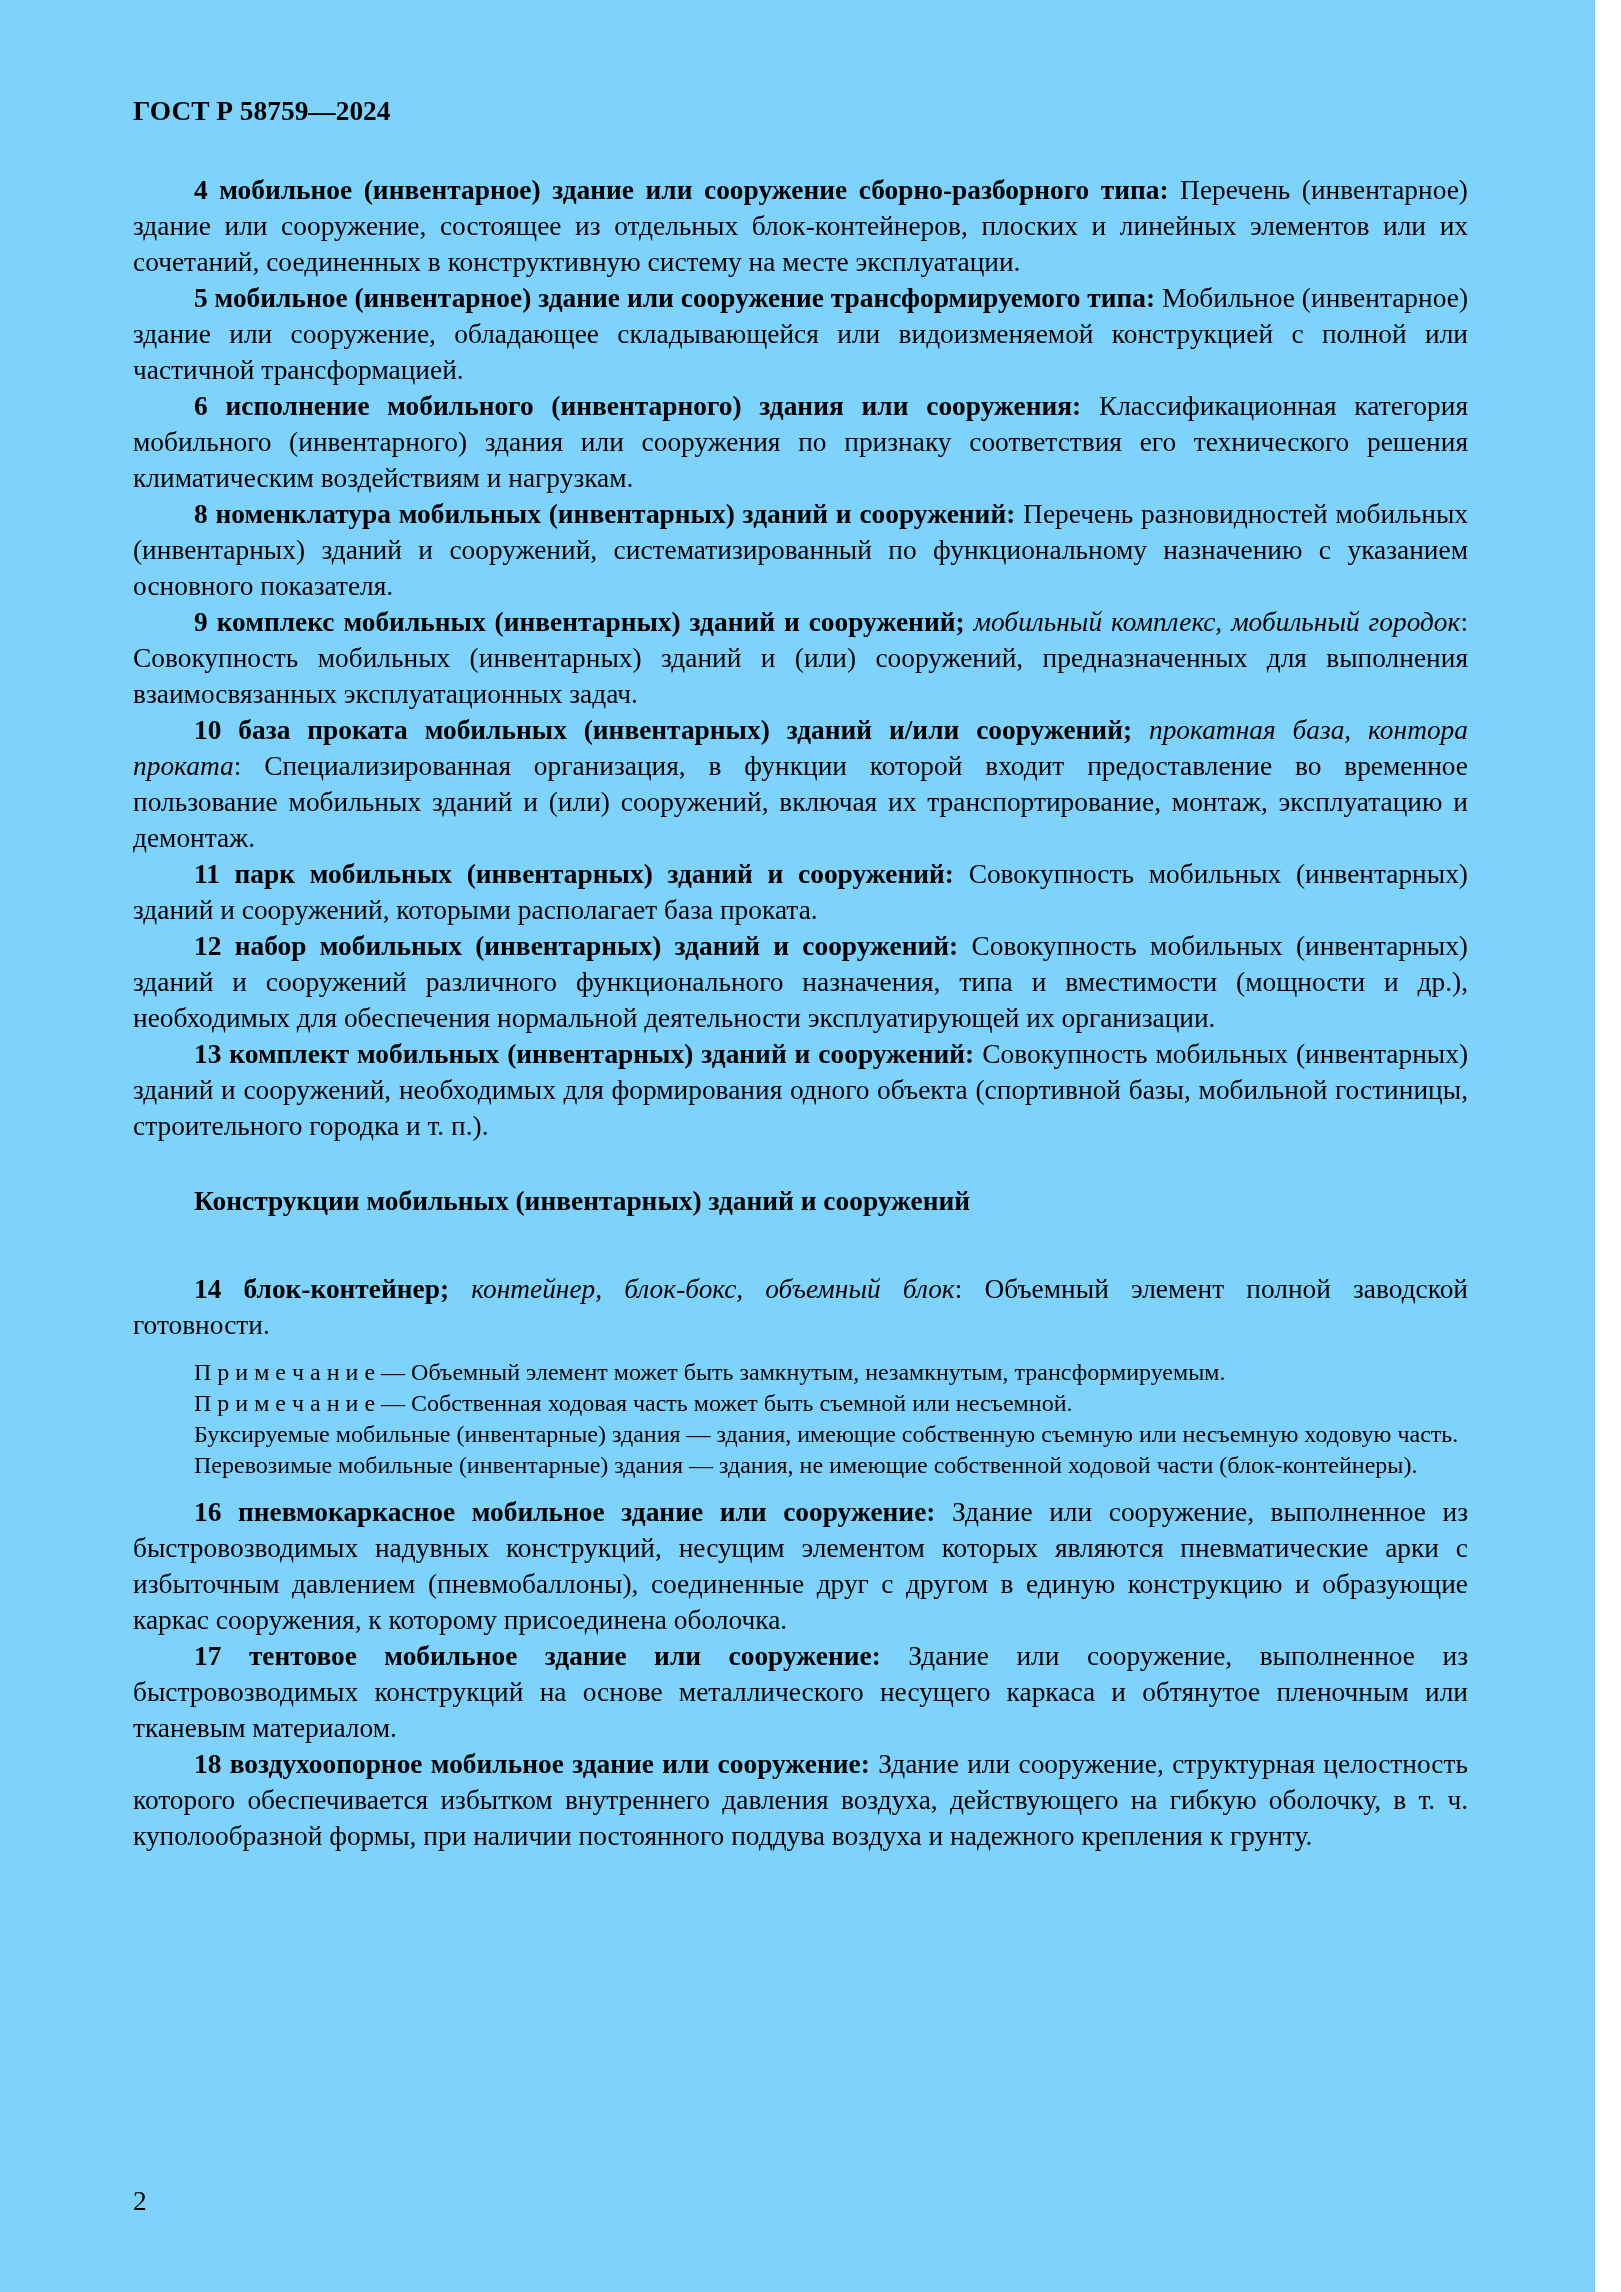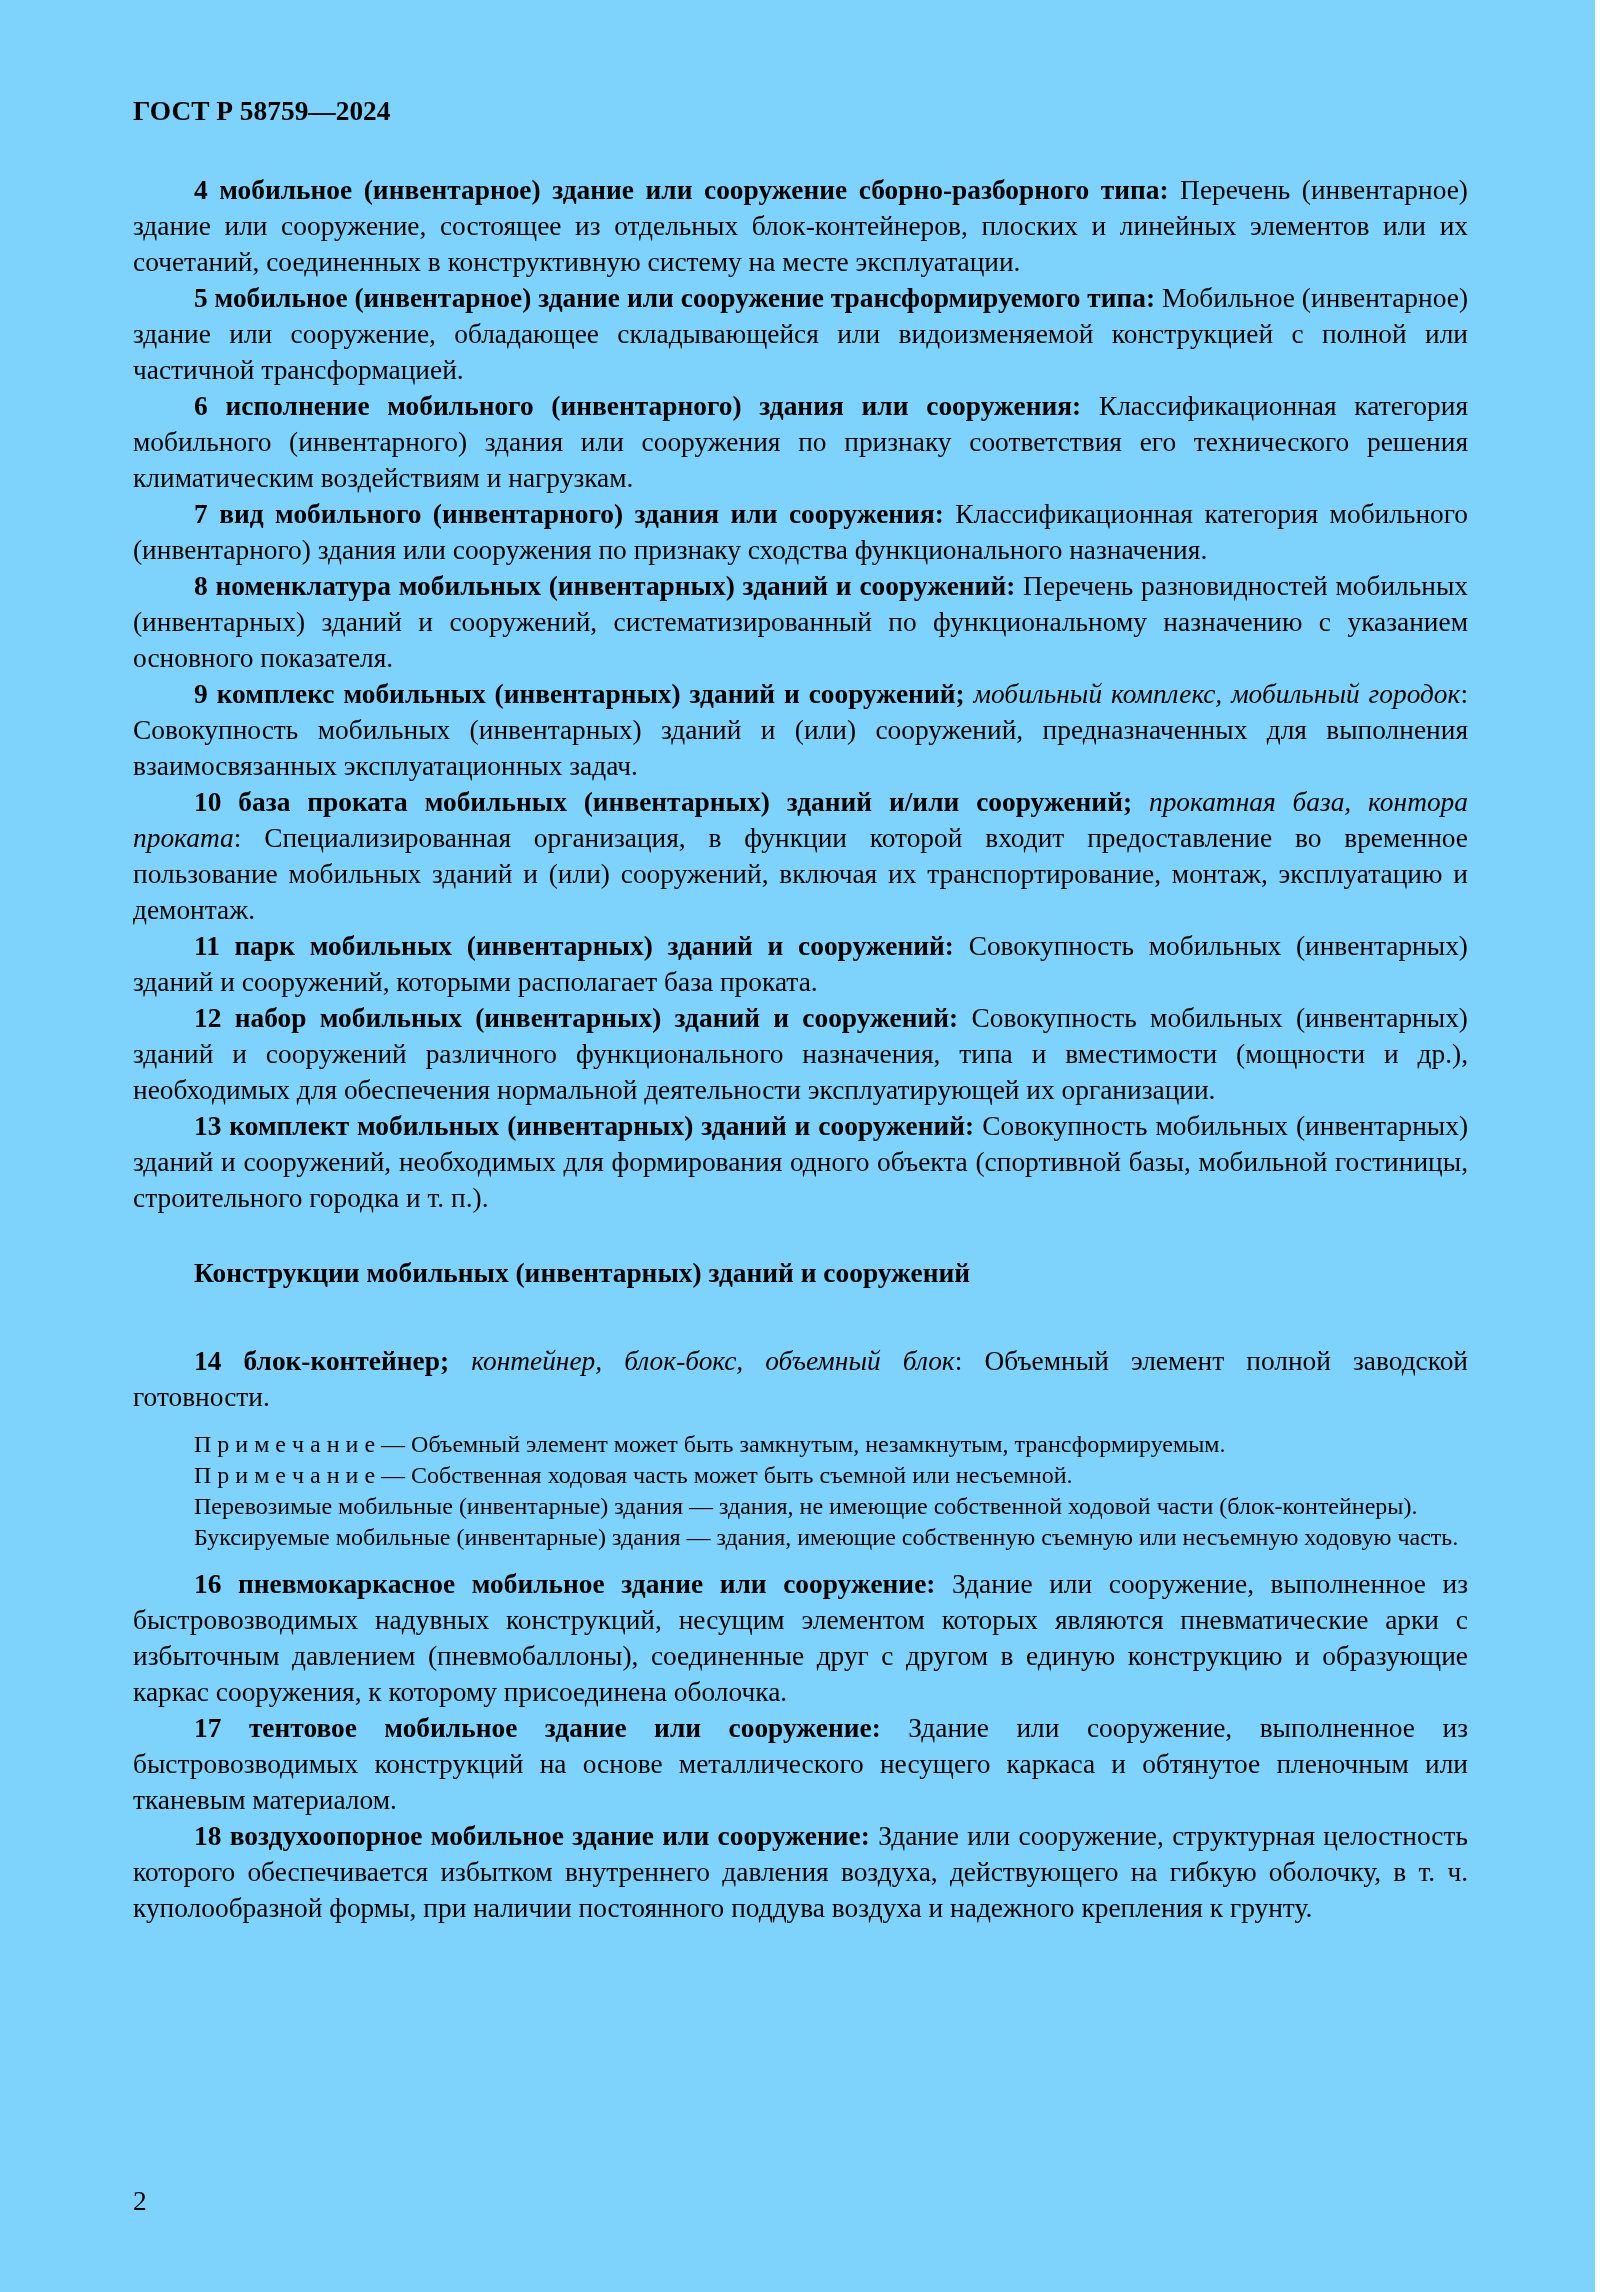--- a/index.html
+++ b/index.html
@@ -62,33 +62,32 @@
 </head>
 <body>
 
 <div class="page">
   <div class="content">
     <div class="doc-header">ГОСТ Р 58759—2024</div>
     <div id="doc-body">
         <p class="para"><span class="s-b">4 мобильное (инвентарное) здание или сооружение сборно-разборного типа:</span><span class="s-n"> Перечень (инвентарное) здание или сооружение, состоящее из отдельных блок-контейнеров, плоских и линейных элементов или их сочетаний, соединенных в конструктивную систему на месте эксплуатации.</span></p>
         <p class="para"><span class="s-b">5 мобильное (инвентарное) здание или сооружение трансформируемого типа:</span><span class="s-n"> Мобильное (инвентарное) здание или сооружение, обладающее складывающейся или видоизменяемой конструкцией с полной или частичной трансформацией.</span></p>
         <p class="para"><span class="s-b">6 исполнение мобильного (инвентарного) здания или сооружения:</span><span class="s-n"> Классификационная категория мобильного (инвентарного) здания или сооружения по признаку соответствия его технического решения климатическим воздействиям и нагрузкам.</span></p>
-        <p class="para"><span class="s-b">7 вид мобильного (инвентарного) здания или сооружения:</span><span class="s-n"> Классификационная категория мобильного (инвентарного) здания или сооружения по признаку сходства функционального назначения.</span></p>
         <p class="para"><span class="s-b">8 номенклатура мобильных (инвентарных) зданий и сооружений:</span><span class="s-n"> Перечень разновидностей мобильных (инвентарных) зданий и сооружений, систематизированный по функциональному назначению с указанием основного показателя.</span></p>
         <p class="para"><span class="s-b">9 комплекс мобильных (инвентарных) зданий и сооружений;</span><span class="s-i"> мобильный комплекс, мобильный городок</span><span class="s-n">: Совокупность мобильных (инвентарных) зданий и (или) сооружений, предназначенных для выполнения взаимосвязанных эксплуатационных задач.</span></p>
         <p class="para"><span class="s-b">10 база проката мобильных (инвентарных) зданий и/или сооружений;</span><span class="s-i"> прокатная база, контора проката</span><span class="s-n">: Специализированная организация, в функции которой входит предоставление во временное пользование мобильных зданий и (или) сооружений, включая их транспортирование, монтаж, эксплуатацию и демонтаж.</span></p>
         <p class="para"><span class="s-b">11 парк мобильных (инвентарных) зданий и сооружений:</span><span class="s-n"> Совокупность мобильных (инвентарных) зданий и сооружений, которыми располагает база проката.</span></p>
         <p class="para"><span class="s-b">12 набор мобильных (инвентарных) зданий и сооружений:</span><span class="s-n"> Совокупность мобильных (инвентарных) зданий и сооружений различного функционального назначения, типа и вместимости (мощности и др.), необходимых для обеспечения нормальной деятельности эксплуатирующей их организации.</span></p>
         <p class="para"><span class="s-b">13 комплект мобильных (инвентарных) зданий и сооружений:</span><span class="s-n"> Совокупность мобильных (инвентарных) зданий и сооружений, необходимых для формирования одного объекта (спортивной базы, мобильной гостиницы, строительного городка и т. п.).</span></p>
         <p class="heading"><span class="s-n">Конструкции мобильных (инвентарных) зданий и сооружений</span></p>
         <p class="para"><span class="s-b">14 блок-контейнер;</span><span class="s-i"> контейнер, блок-бокс, объемный блок</span><span class="s-n">: Объемный элемент полной заводской готовности.</span></p>
         <p class="note"><span class="s-n">П р и м е ч а н и е  — Объемный элемент может быть замкнутым, незамкнутым, трансформируемым.</span></p>
         <p class="note"><span class="s-n">П р и м е ч а н и е  — Собственная ходовая часть может быть съемной или несъемной.</span></p>
+        <p class="note"><span class="s-n">Буксируемые мобильные (инвентарные) здания — здания, имеющие собственную съемную или несъемную ходовую часть.</span></p>
         <p class="note"><span class="s-n">Перевозимые мобильные (инвентарные) здания — здания, не имеющие собственной ходовой части (блок-контейнеры).</span></p>
-        <p class="note"><span class="s-n">Буксируемые мобильные (инвентарные) здания — здания, имеющие собственную съемную или несъемную ходовую часть.</span></p>
         <p class="para"><span class="s-b">16 пневмокаркасное мобильное здание или сооружение:</span><span class="s-n"> Здание или сооружение, выполненное из быстровозводимых надувных конструкций, несущим элементом которых являются пневматические арки с избыточным давлением (пневмобаллоны), соединенные друг с другом в единую конструкцию и образующие каркас сооружения, к которому присоединена оболочка.</span></p>
         <p class="para"><span class="s-b">17 тентовое мобильное здание или сооружение:</span><span class="s-n"> Здание или сооружение, выполненное из быстровозводимых конструкций на основе металлического несущего каркаса и обтянутое пленочным или тканевым материалом.</span></p>
         <p class="para"><span class="s-b">18 воздухоопорное мобильное здание или сооружение:</span><span class="s-n"> Здание или сооружение, структурная целостность которого обеспечивается избытком внутреннего давления воздуха, действующего на гибкую оболочку, в т. ч. куполообразной формы, при наличии постоянного поддува воздуха и надежного крепления к грунту.</span></p>
       </div>
   </div>
   <div class="page-number">2</div>
 </div>
 
 
 </body></html>

